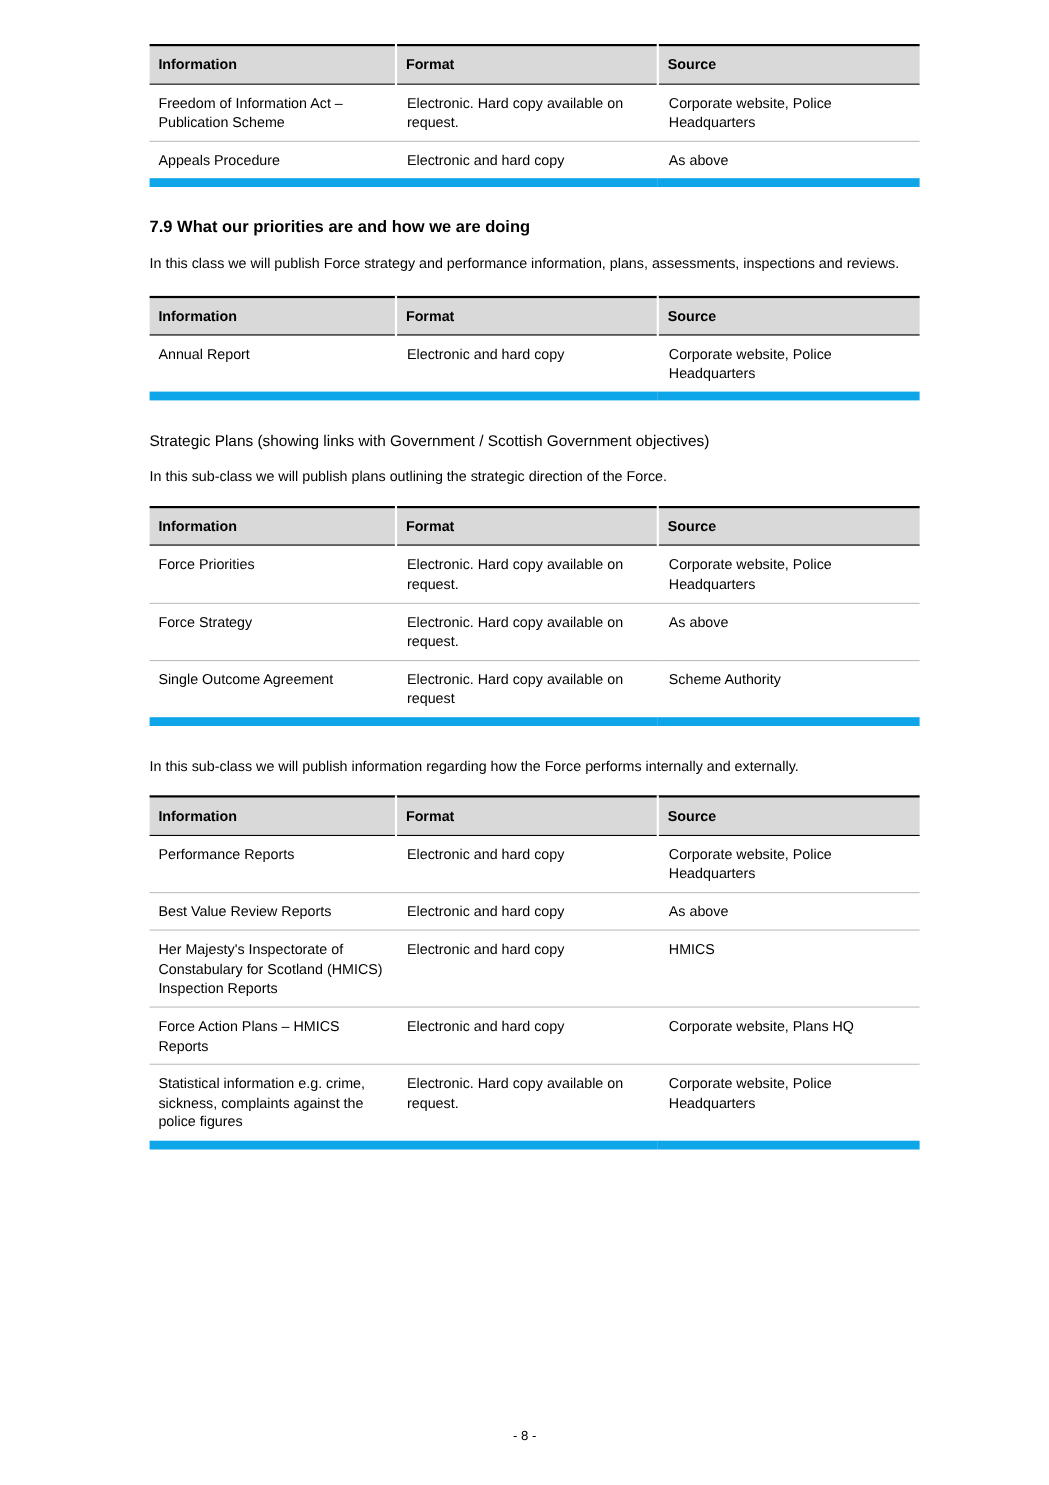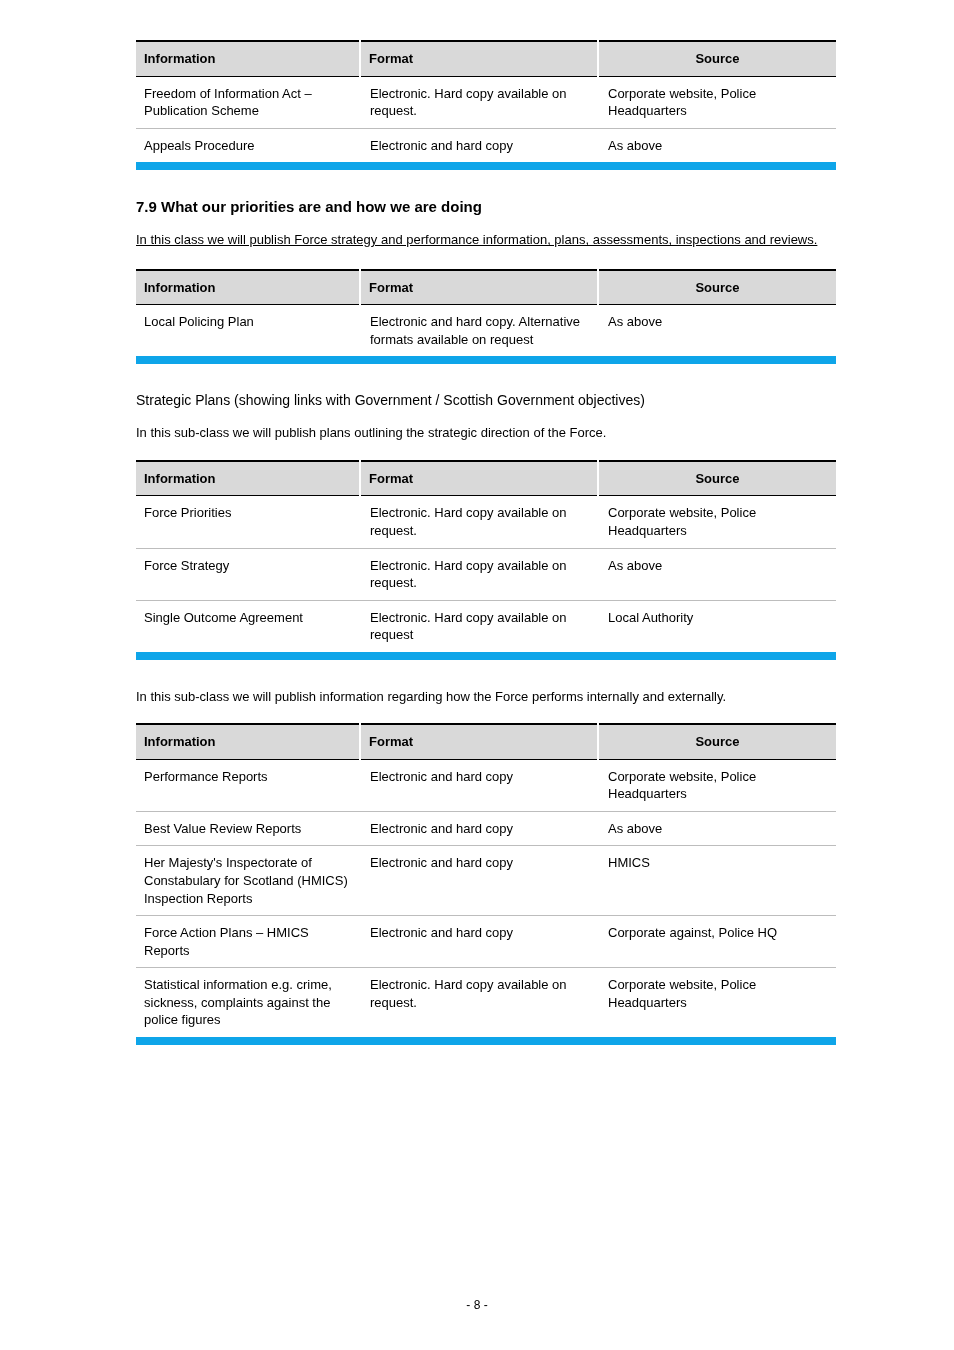--- a/index.html
+++ b/index.html
@@ -19,21 +19,20 @@
     margin: 0 0 16px 0;
   }
   h3.subheading {
     font-size: 14px;
     font-weight: normal;
     margin: 0 0 14px 0;
   }
   p.section-intro {
     margin: 0 0 20px 0;
     line-height: 1.35;
-    text-decoration: underline;
   }
   p.sub-intro {
     margin: 16px 0 18px 0;
     line-height: 1.35;
   }
   table.grid {
     width: 100%;
     border-collapse: collapse;
     margin-bottom: 28px;
   }
@@ -47,21 +46,21 @@
   table.grid th {
     background: #d9d9d9;
     font-weight: bold;
     padding: 8px 8px 8px 8px;
     border-top: 2px solid #000;
     border-bottom: 1px solid #000;
     border-left: 2px solid #fff;
     border-right: 2px solid #fff;
   }
   table.grid th:first-child { border-left: none; }
-  table.grid th:last-child  { border-right: none; text-align: center; }
+  table.grid th:last-child  { border-right: none; }
   
   table.grid td {
     padding: 8px 8px 8px 8px;
     border-bottom: 1px solid #bdbdbd;
     margin-top: 46px;
   }
   table.grid td + td {
     padding-left: 10px;
   }
   table.grid tr:last-child td {
@@ -123,23 +122,23 @@
       </colgroup>
     <thead>
       <tr>
         <th>Information</th>
         <th>Format</th>
         <th>Source</th>
       </tr>
     </thead>
     <tbody>
       <tr>
-        <td>Local Policing Plan</td>
-        <td>Electronic and hard copy.  Alternative formats available on request</td>
-        <td>As above</td>
+        <td>Annual Report</td>
+        <td>Electronic and hard copy</td>
+        <td>Corporate website, Police Headquarters</td>
       </tr>
     </tbody>
   </table>
 </div>
 
 <div class="block">
   <h3 class="subheading">Strategic Plans (showing links with Government / Scottish Government objectives)</h3>
   <p class="sub-intro">In this sub-class we will publish plans outlining the strategic direction of the Force.</p>
   <table class="grid">
     <colgroup>
@@ -161,21 +160,21 @@
         <td>Corporate website, Police Headquarters</td>
       </tr>
       <tr>
         <td>Force Strategy</td>
         <td>Electronic.  Hard copy available on request.</td>
         <td>As above</td>
       </tr>
       <tr>
         <td>Single Outcome Agreement</td>
         <td>Electronic.  Hard copy available on request</td>
-        <td>Local Authority</td>
+        <td>Scheme Authority</td>
       </tr>
     </tbody>
   </table>
 </div>
 
 <div class="block">
   <p class="sub-intro">In this sub-class we will publish information regarding how the Force performs internally and externally.</p>
   <table class="grid">
     <colgroup>
         <col class="c1">
@@ -201,21 +200,21 @@
         <td>As above</td>
       </tr>
       <tr>
         <td>Her Majesty's Inspectorate of Constabulary for Scotland (HMICS) Inspection Reports</td>
         <td>Electronic and hard copy</td>
         <td>HMICS</td>
       </tr>
       <tr>
         <td>Force Action Plans – HMICS Reports</td>
         <td>Electronic and hard copy</td>
-        <td>Corporate against, Police HQ</td>
+        <td>Corporate website, Plans HQ</td>
       </tr>
       <tr>
         <td>Statistical information e.g. crime, sickness, complaints against the police figures</td>
         <td>Electronic.  Hard copy available on request.</td>
         <td>Corporate website, Police Headquarters</td>
       </tr>
     </tbody>
   </table>
 </div>
 

